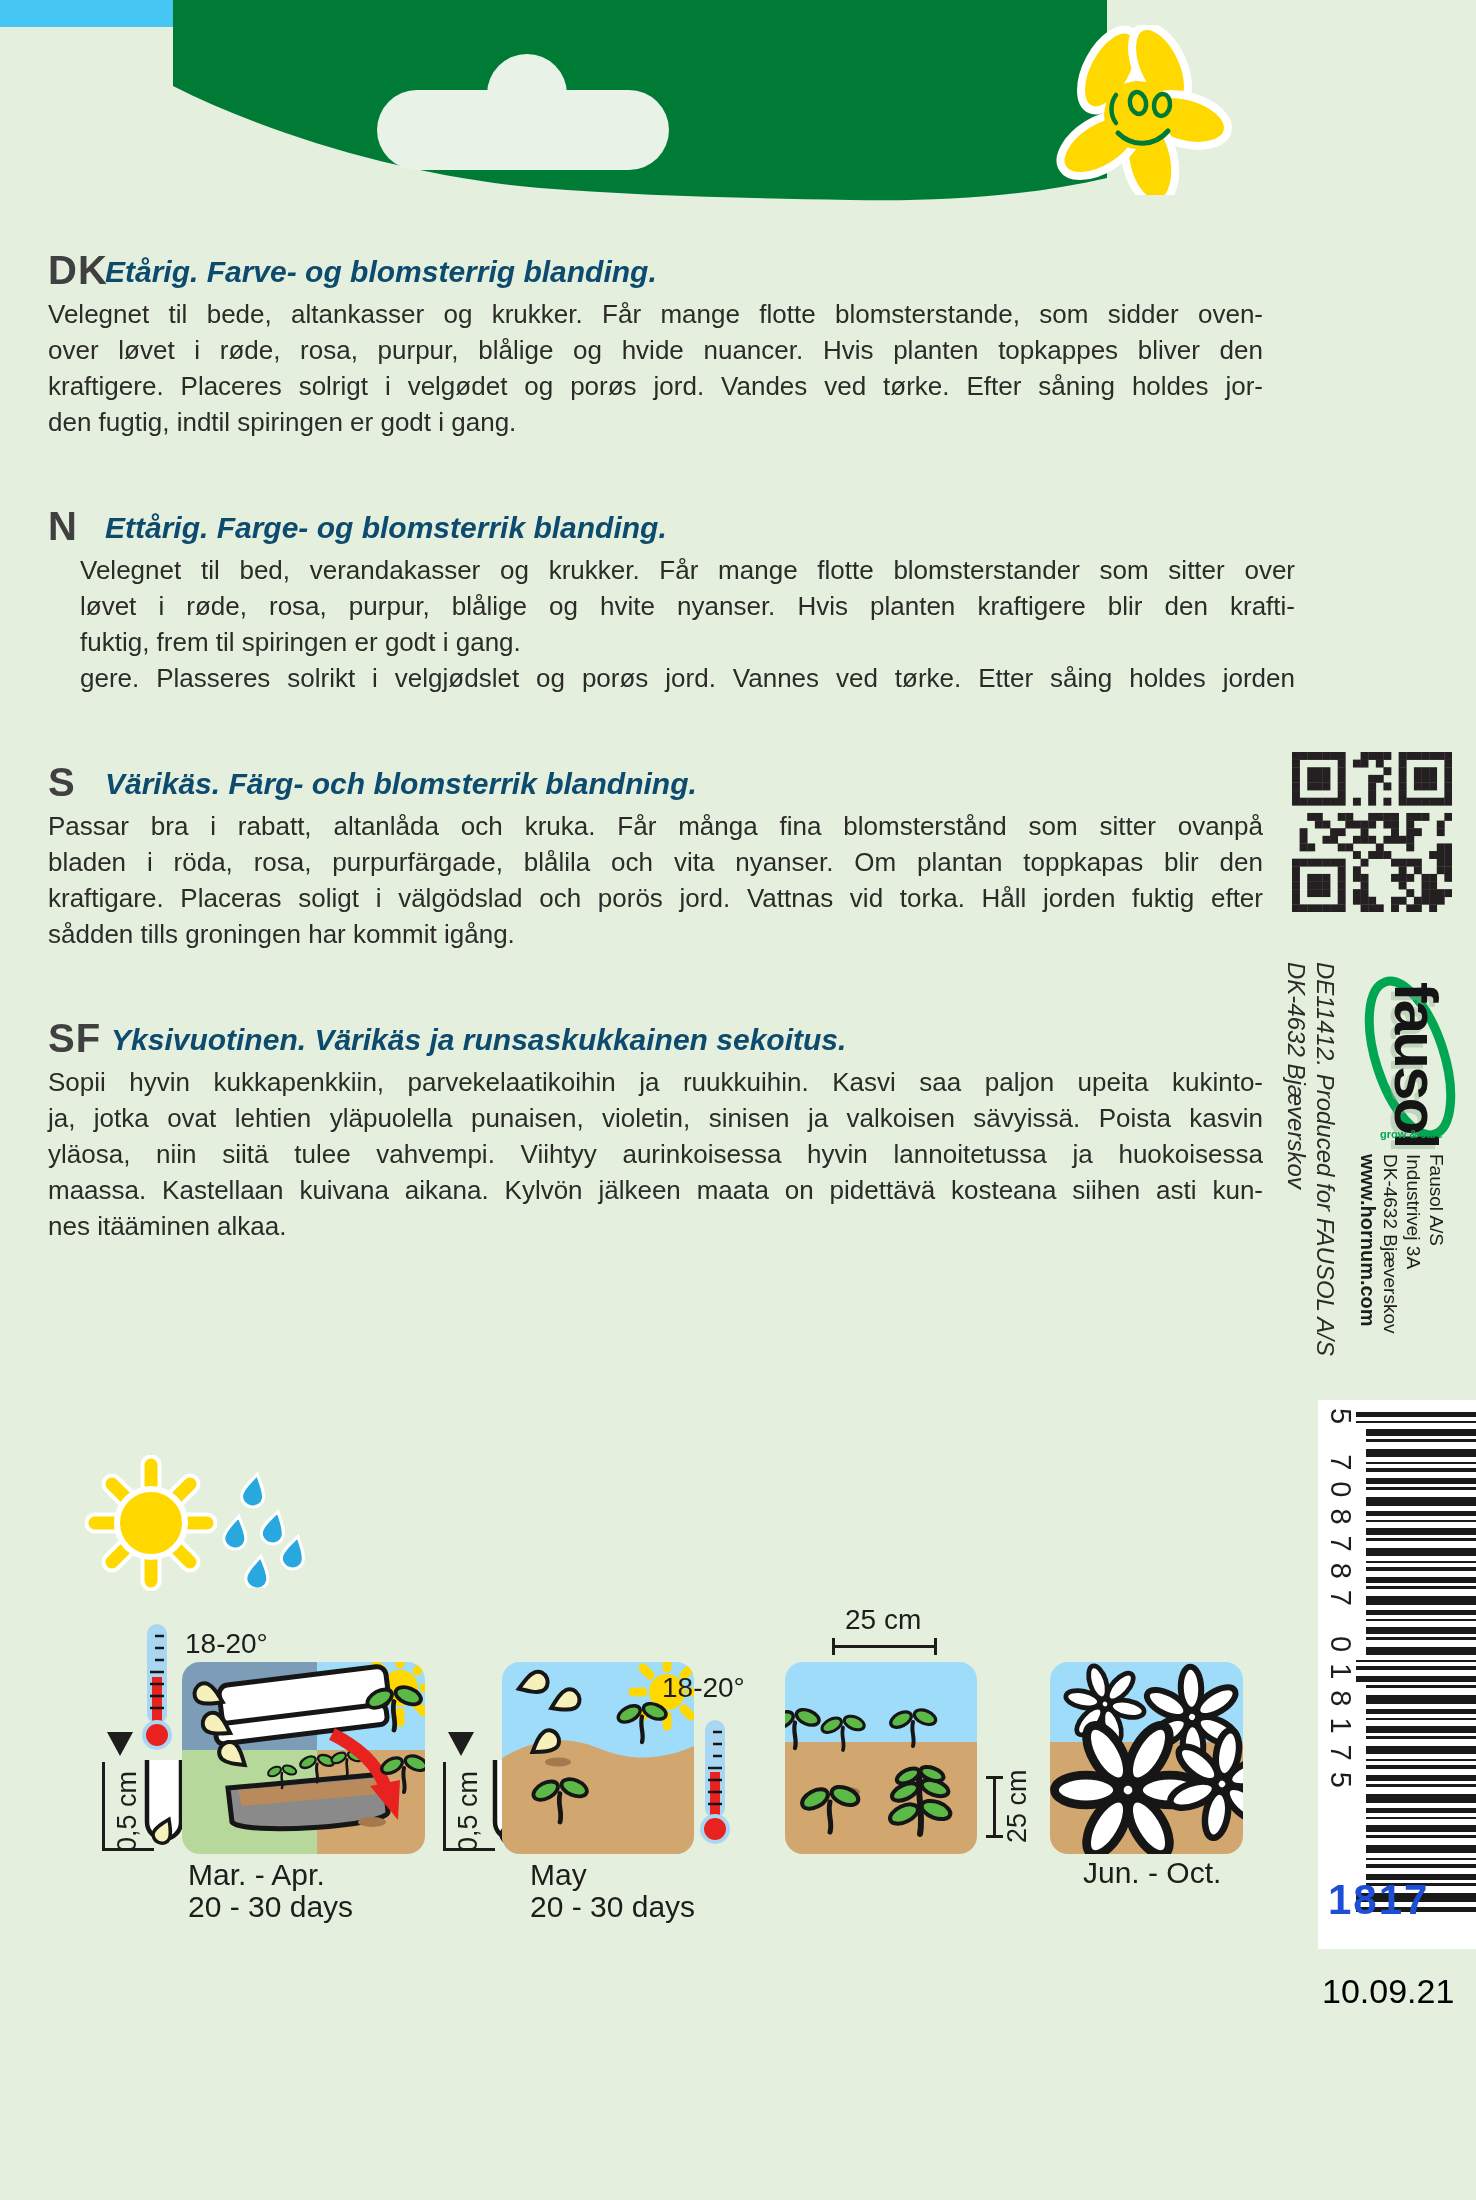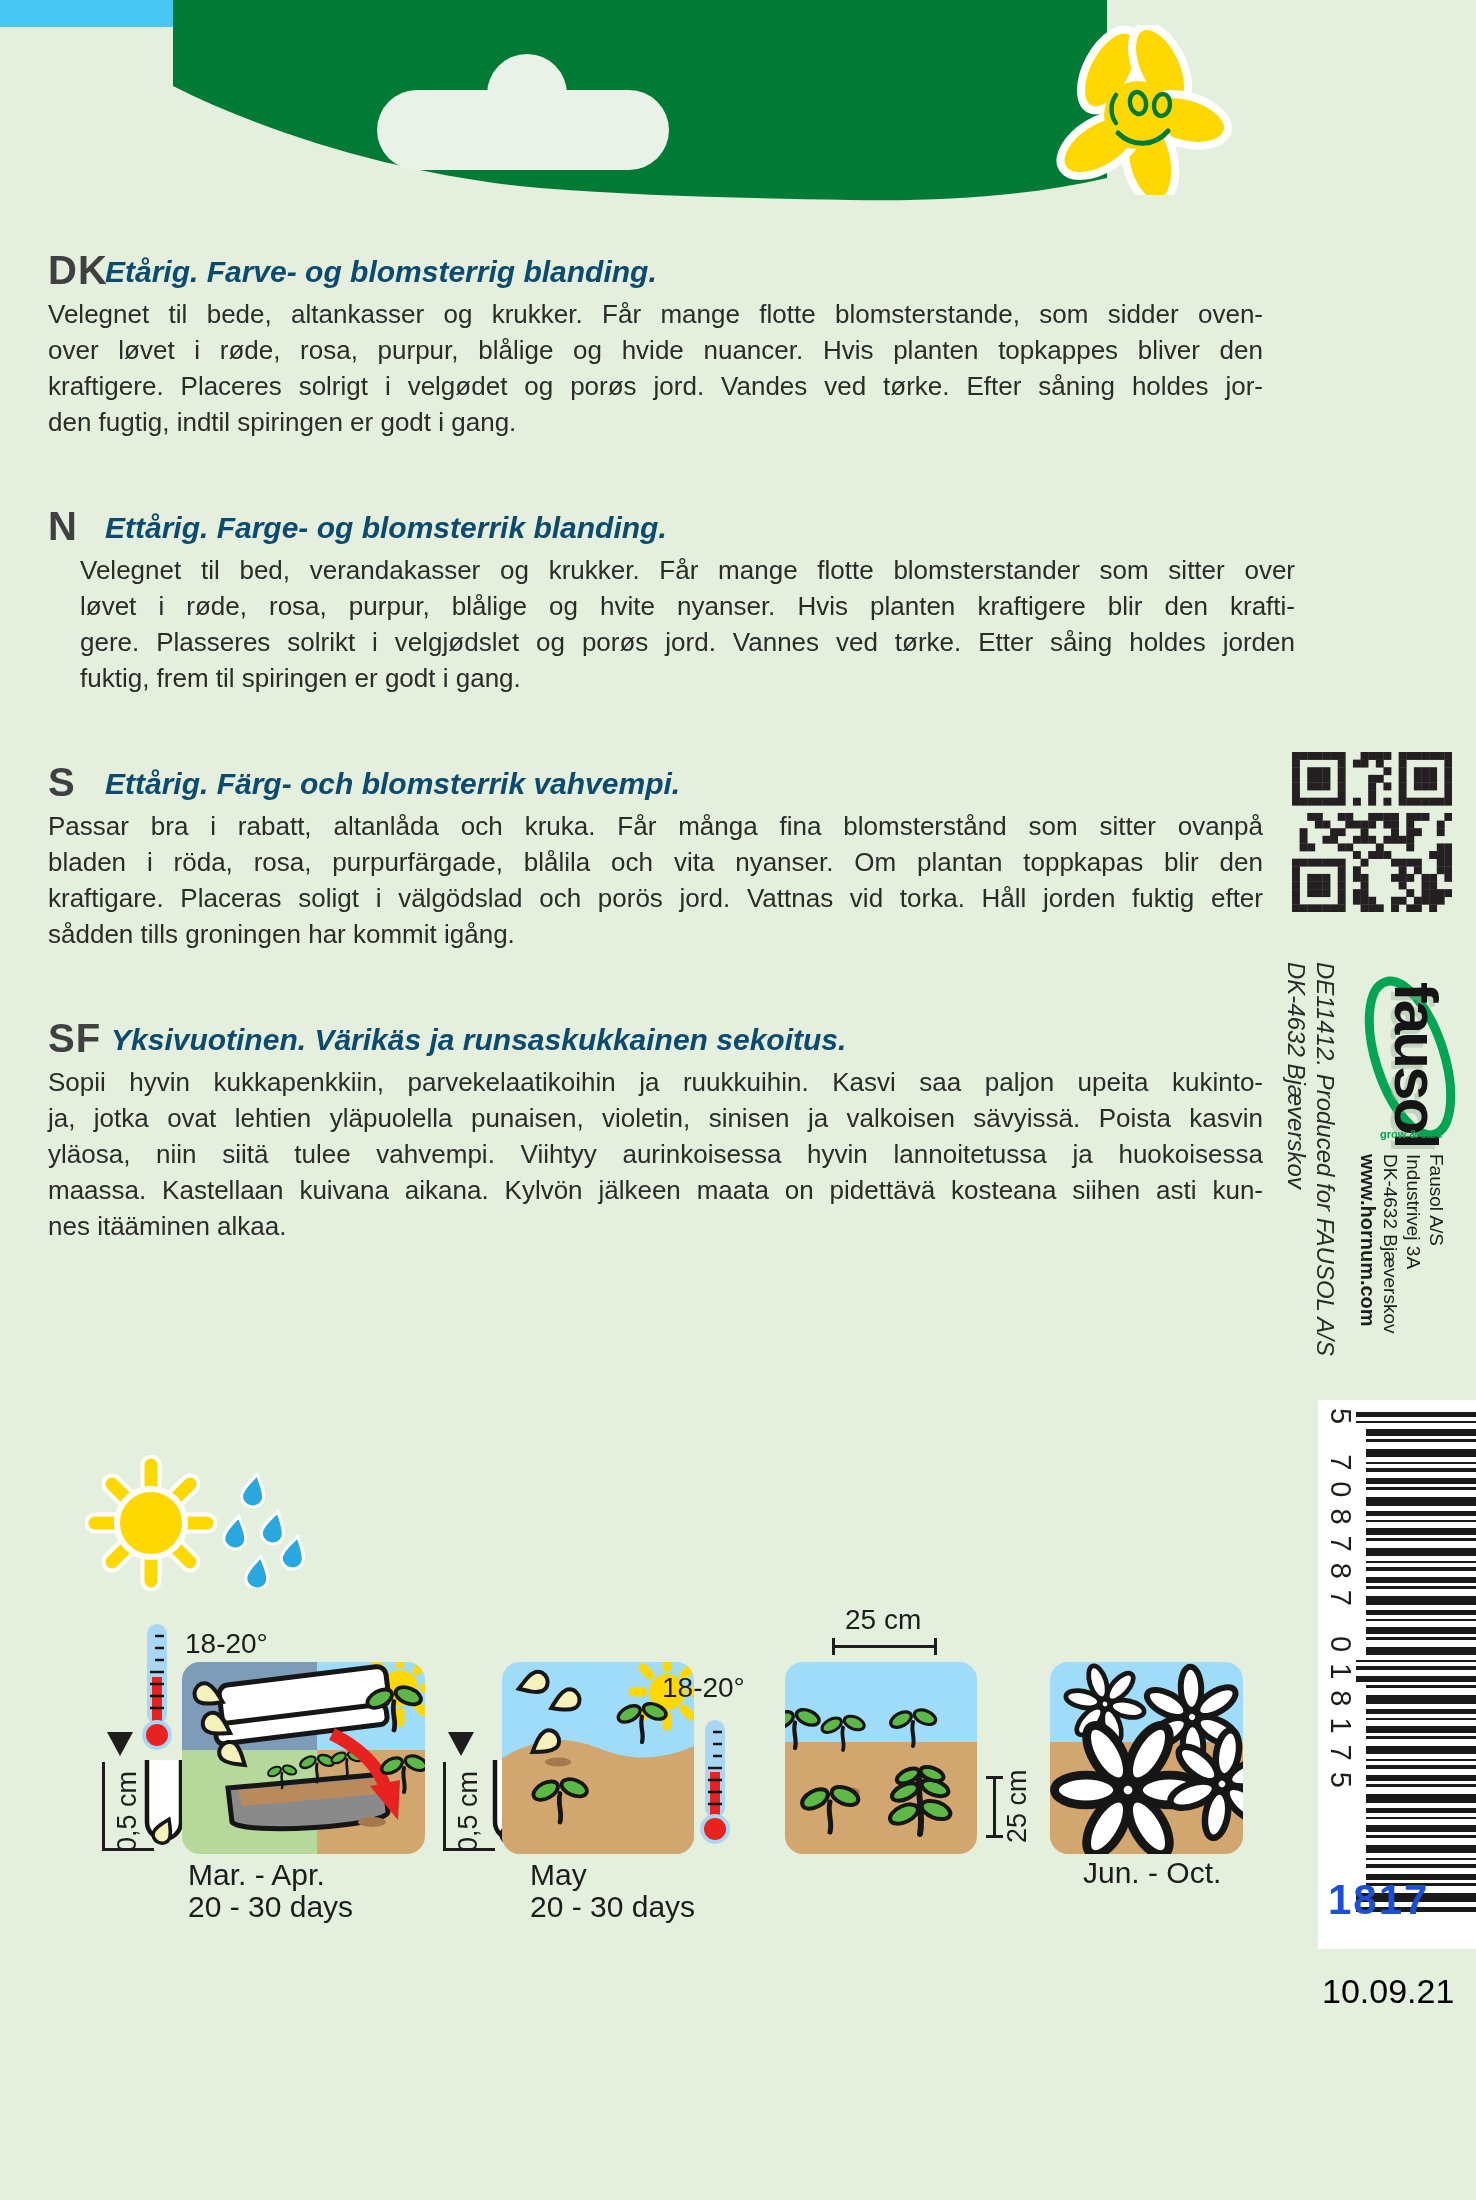--- a/index.html
+++ b/index.html
@@ -73,26 +73,26 @@
       <div class="tl">over løvet i røde, rosa, purpur, blålige og hvide nuancer. Hvis planten topkappes bliver den</div>
       <div class="tl">kraftigere. Placeres solrigt i velgødet og porøs jord. Vandes ved tørke. Efter såning holdes jor-</div>
       <div class="tl last">den fugtig, indtil spiringen er godt i gang.</div>
     </div>
 
   <div class="abs sec-code" style="left:48px;top:504px;">N</div>
   <div class="abs sec-title" style="left:105px;top:511px;">Ettårig. Farge- og blomsterrik blanding.</div>
   <div class="abs para" style="left:48px;top:552px;margin-left:32px;">
       <div class="tl">Velegnet til bed, verandakasser og krukker. Får mange flotte blomsterstander som sitter over</div>
       <div class="tl">løvet i røde, rosa, purpur, blålige og hvite nyanser. Hvis planten kraftigere blir den krafti-</div>
+      <div class="tl last">fuktig, frem til spiringen er godt i gang.</div>
       <div class="tl">gere. Plasseres solrikt i velgjødslet og porøs jord. Vannes ved tørke. Etter såing holdes jorden</div>
-      <div class="tl last">fuktig, frem til spiringen er godt i gang.</div>
     </div>
 
   <div class="abs sec-code" style="left:48px;top:760px;">S</div>
-  <div class="abs sec-title" style="left:105px;top:767px;">Ettårig. Färg- och blomsterrik vahvempi.</div>
+  <div class="abs sec-title" style="left:105px;top:767px;">Värikäs. Färg- och blomsterrik blandning.</div>
   <div class="abs para" style="left:48px;top:808px;">
       <div class="tl">Passar bra i rabatt, altanlåda och kruka. Får många fina blomsterstånd som sitter ovanpå</div>
       <div class="tl">bladen i röda, rosa, purpurfärgade, blålila och vita nyanser. Om plantan toppkapas blir den</div>
       <div class="tl">kraftigare. Placeras soligt i välgödslad och porös jord. Vattnas vid torka. Håll jorden fuktig efter</div>
       <div class="tl last">sådden tills groningen har kommit igång.</div>
     </div>
 
   <div class="abs sec-code" style="left:48px;top:1016px;">SF</div>
   <div class="abs sec-title" style="left:111px;top:1023px;">Yksivuotinen. Värikäs ja runsaskukkainen sekoitus.</div>
   <div class="abs para" style="left:48px;top:1064px;">

